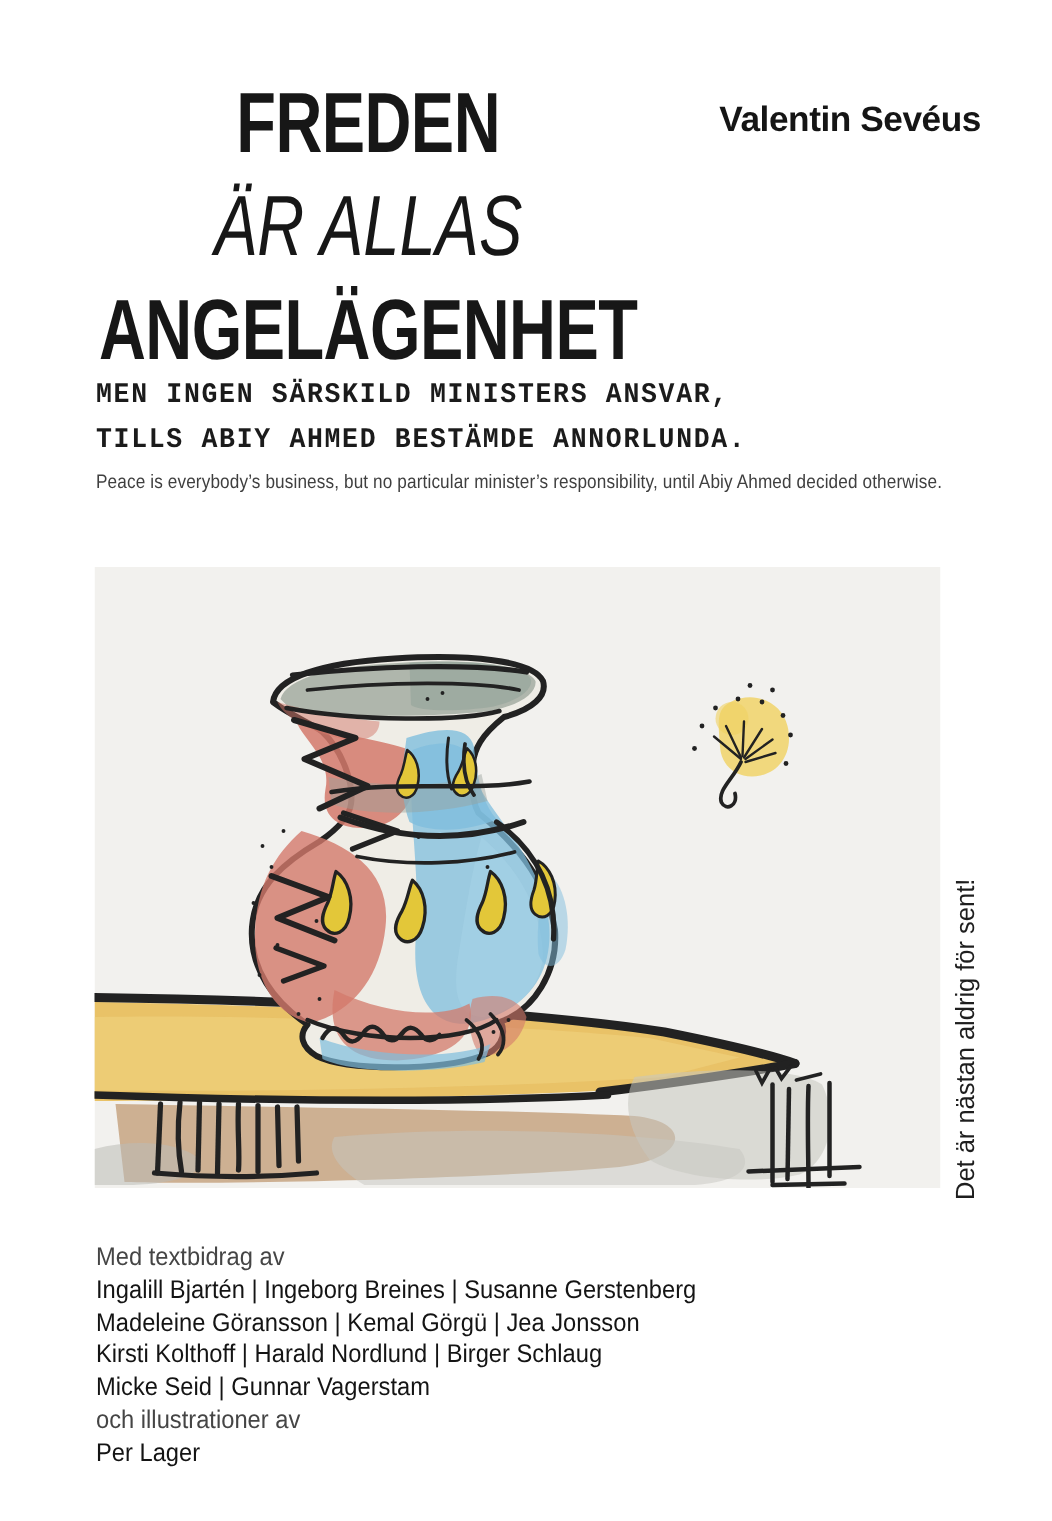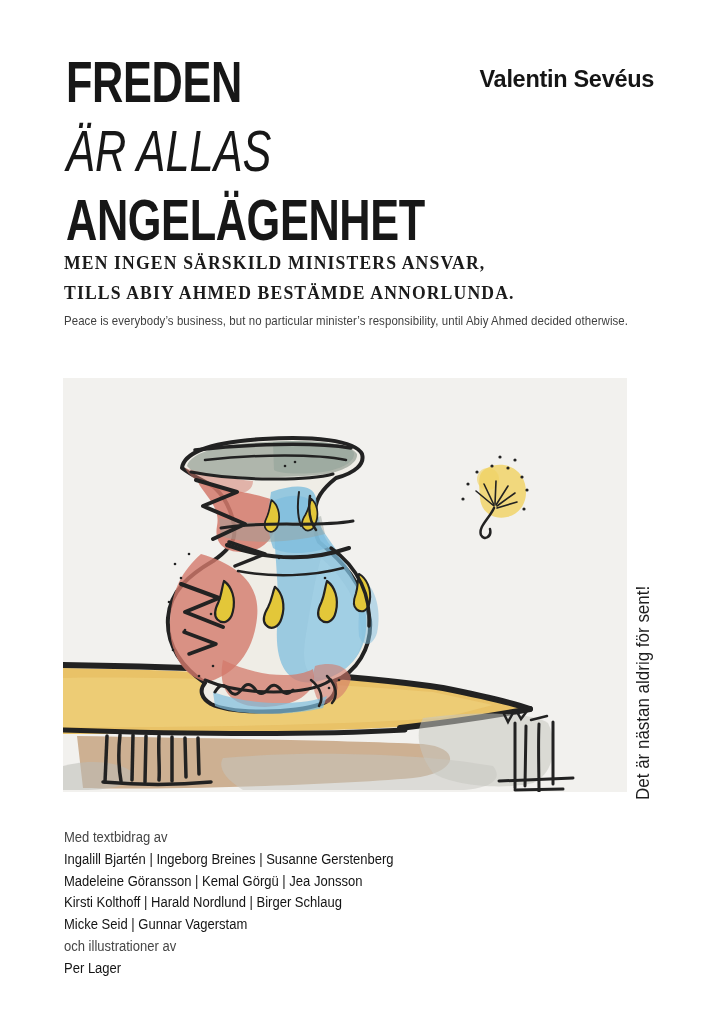--- a/index.html
+++ b/index.html
@@ -4,43 +4,43 @@
 <style>
   html,body{margin:0;padding:0;}
   body{
     width:701px;height:1014px;position:relative;background:#ffffff;
     font-family:"Liberation Sans","DejaVu Sans",sans-serif;overflow:hidden;
   }
   .author{
     position:absolute;top:66px;right:47px;font-size:23.5px;font-weight:bold;
     color:#151515;letter-spacing:-.3px;white-space:nowrap;
   }
-  .title{position:absolute;left:66px;top:48px;margin:0;color:#171717;}
+  .title{position:absolute;left:66px;top:48px;margin:0;color:#171717;text-align:center;}
   .t-line{
     display:block;height:69px;line-height:69px;font-size:57px;font-weight:bold;
     transform:scaleX(.76);transform-origin:0 0;white-space:nowrap;letter-spacing:-.5px;
   }
   .t-line.t2{font-style:italic;font-weight:normal;letter-spacing:0;}
   .subtitle{
     position:absolute;left:64px;top:248px;color:#1b1b1b;
-    font-family:Liberation Serif, serif;font-weight:bold;
+    font-family:Liberation Mono, monospace;font-weight:bold;
     font-size:19px;line-height:30px;
   }
   .subtitle .sub-line{transform:scaleX(.93);transform-origin:0 0;white-space:nowrap;letter-spacing:1.2px;}
   .subtitle-en{
     position:absolute;left:64px;top:313px;font-size:13px;color:#3f3f3f;
     transform:scaleX(.88);transform-origin:0 0;white-space:nowrap;letter-spacing:.1px;
   }
   .illustration{position:absolute;left:63px;top:378px;width:564px;height:414px;}
   .illustration svg{display:block;width:100%;height:100%;}
   .vertical-caption{
     position:absolute;left:633px;top:800px;font-size:17.5px;color:#1e1e1e;
     transform:rotate(-90deg) scaleX(.97);transform-origin:0 0;white-space:nowrap;
   }
-  .credits{position:absolute;left:64px;top:827px;font-size:14px;line-height:21.8px;color:#141414;}
+  .credits{position:absolute;left:64px;top:827px;font-size:17px;line-height:21.8px;color:#141414;}
   .credits>div{transform:scaleX(.93);transform-origin:0 0;white-space:nowrap;}
   .credit-intro{color:#454545;}
 </style>
 </head>
 <body>
 
 <div class="cover">
 
   <div class="author">Valentin Sevéus</div>
 

